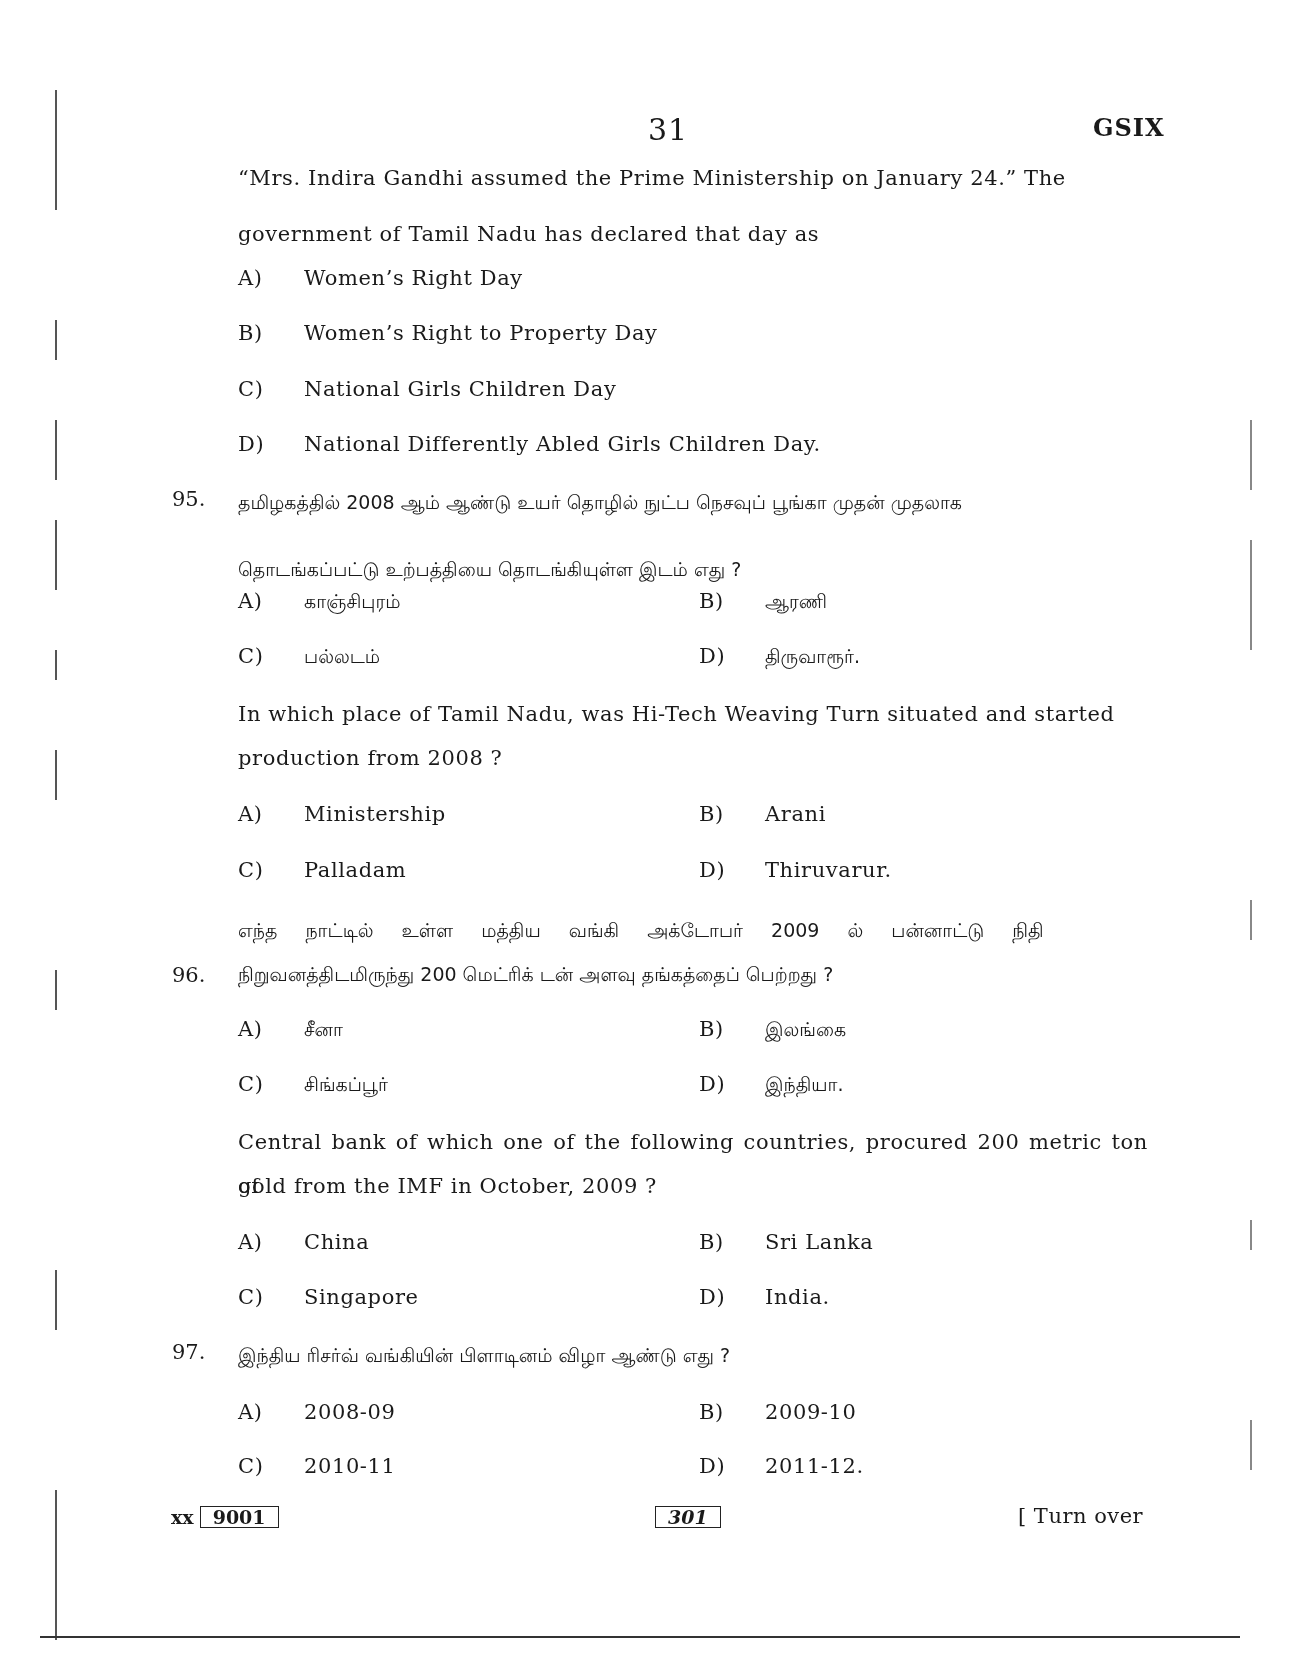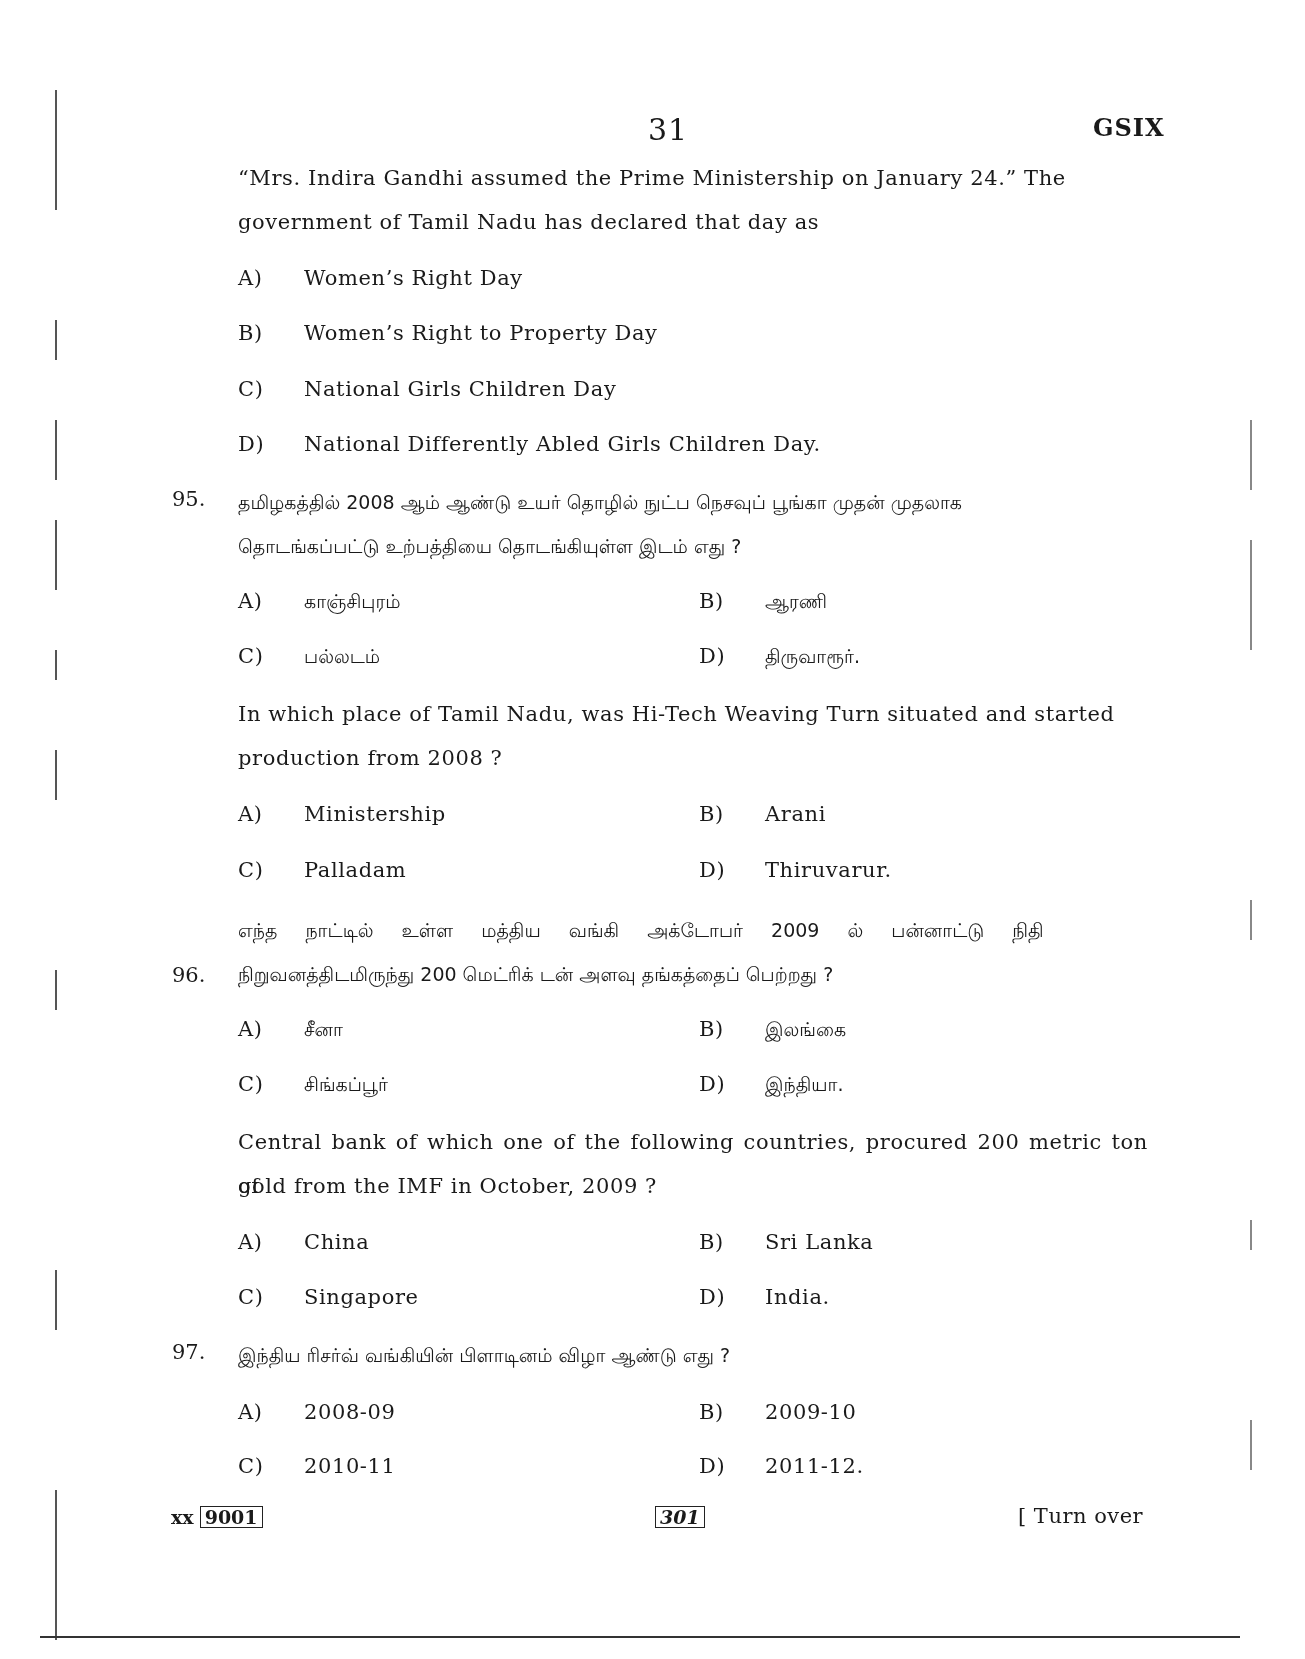--- a/index.html
+++ b/index.html
@@ -23,21 +23,21 @@
 
   .qnum { position: absolute; left: 172px; font-size: 21px; }
   .opt { position: absolute; font-size: 21px; line-height: 30px; letter-spacing: 0.6px; white-space: nowrap; }
   .opt .lbl { display: inline-block; width: 66px; }
   .opt .txt.tamil { font-size: 19px; }
   .col1 { left: 238px; }
   .col2 { left: 699px; }
   .full { left: 238px; }
 
   .footer-left { position: absolute; left: 171px; top: 1506px; font-size: 19px; font-weight: bold; }
-  .boxed { display: inline-block; border: 1.5px solid #222; padding: 0 4px; line-height: 20px; font-weight: bold; margin-left: 6px; }
+  .boxed { display: inline-block; border: 1.5px solid #222; padding: 0 12px; line-height: 20px; font-weight: bold; margin-left: 6px; }
   .footer-center { position: absolute; left: 655px; top: 1506px; font-size: 19px; font-weight: bold; font-style: italic; }
   .footer-center .boxed { margin-left: 0; }
   .footer-right { position: absolute; left: 1018px; top: 1504px; font-size: 21px; letter-spacing: 0.5px; }
 </style>
 </head>
 <body>
 
 <div class="scan-left">
   <span style="top:0;height:120px"></span>
   <span style="top:230px;height:40px"></span>
@@ -55,38 +55,38 @@
   <span style="top:780px;height:40px"></span>
   <span style="top:1100px;height:30px"></span>
   <span style="top:1300px;height:50px"></span>
 </div>
 <div class="bottom-rule"></div>
 
 <div class="page-number">31</div>
 <div class="code">GSIX</div>
 
 <div class="para justify" style="top:156px">“Mrs. Indira Gandhi assumed the Prime Ministership on January 24.” The</div>
-<div class="para" style="top:200px">government of Tamil Nadu has declared that day as</div>
+<div class="para" style="top:212px">government of Tamil Nadu has declared that day as</div>
 
 <div class="opt full" style="top:263px">
   <span class="lbl">A)</span><span class="txt">Women’s Right Day</span>
 </div>
 <div class="opt full" style="top:318px">
   <span class="lbl">B)</span><span class="txt">Women’s Right to Property Day</span>
 </div>
 <div class="opt full" style="top:374px">
   <span class="lbl">C)</span><span class="txt">National Girls Children Day</span>
 </div>
 <div class="opt full" style="top:429px">
   <span class="lbl">D)</span><span class="txt">National Differently Abled Girls Children Day.</span>
 </div>
 
 <div class="qnum" style="top:487px">95.</div>
 <div class="para tamil justify" style="top:480px">தமிழகத்தில் 2008 ஆம் ஆண்டு உயர் தொழில் நுட்ப நெசவுப் பூங்கா முதன் முதலாக</div>
-<div class="para tamil" style="top:524px">தொடங்கப்பட்டு உற்பத்தியை தொடங்கியுள்ள இடம் எது ?</div>
+<div class="para tamil" style="top:547px">தொடங்கப்பட்டு உற்பத்தியை தொடங்கியுள்ள இடம் எது ?</div>
 
 <div class="opt col1" style="top:586px">
   <span class="lbl">A)</span><span class="txt tamil">காஞ்சிபுரம்</span>
 </div>
 <div class="opt col2" style="top:586px">
   <span class="lbl">B)</span><span class="txt tamil">ஆரணி</span>
 </div>
 <div class="opt col1" style="top:641px">
   <span class="lbl">C)</span><span class="txt tamil">பல்லடம்</span>
 </div>

